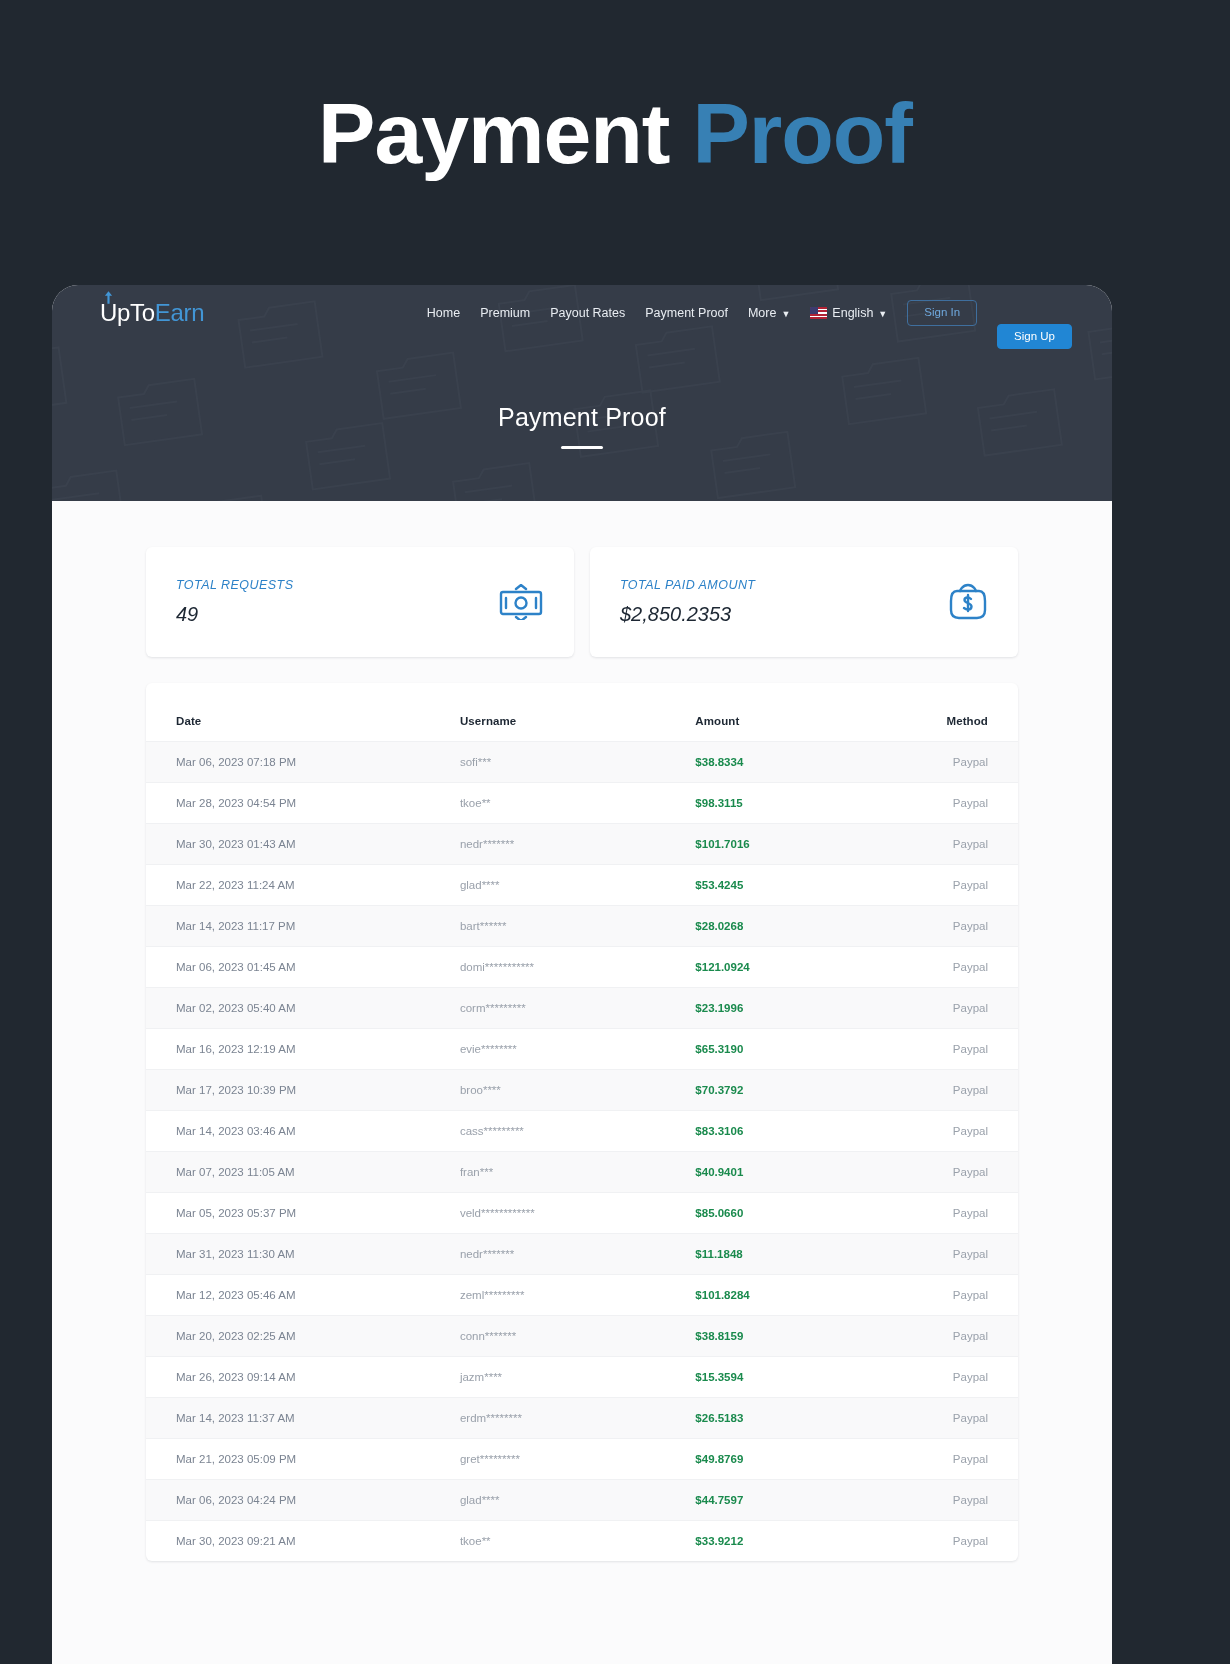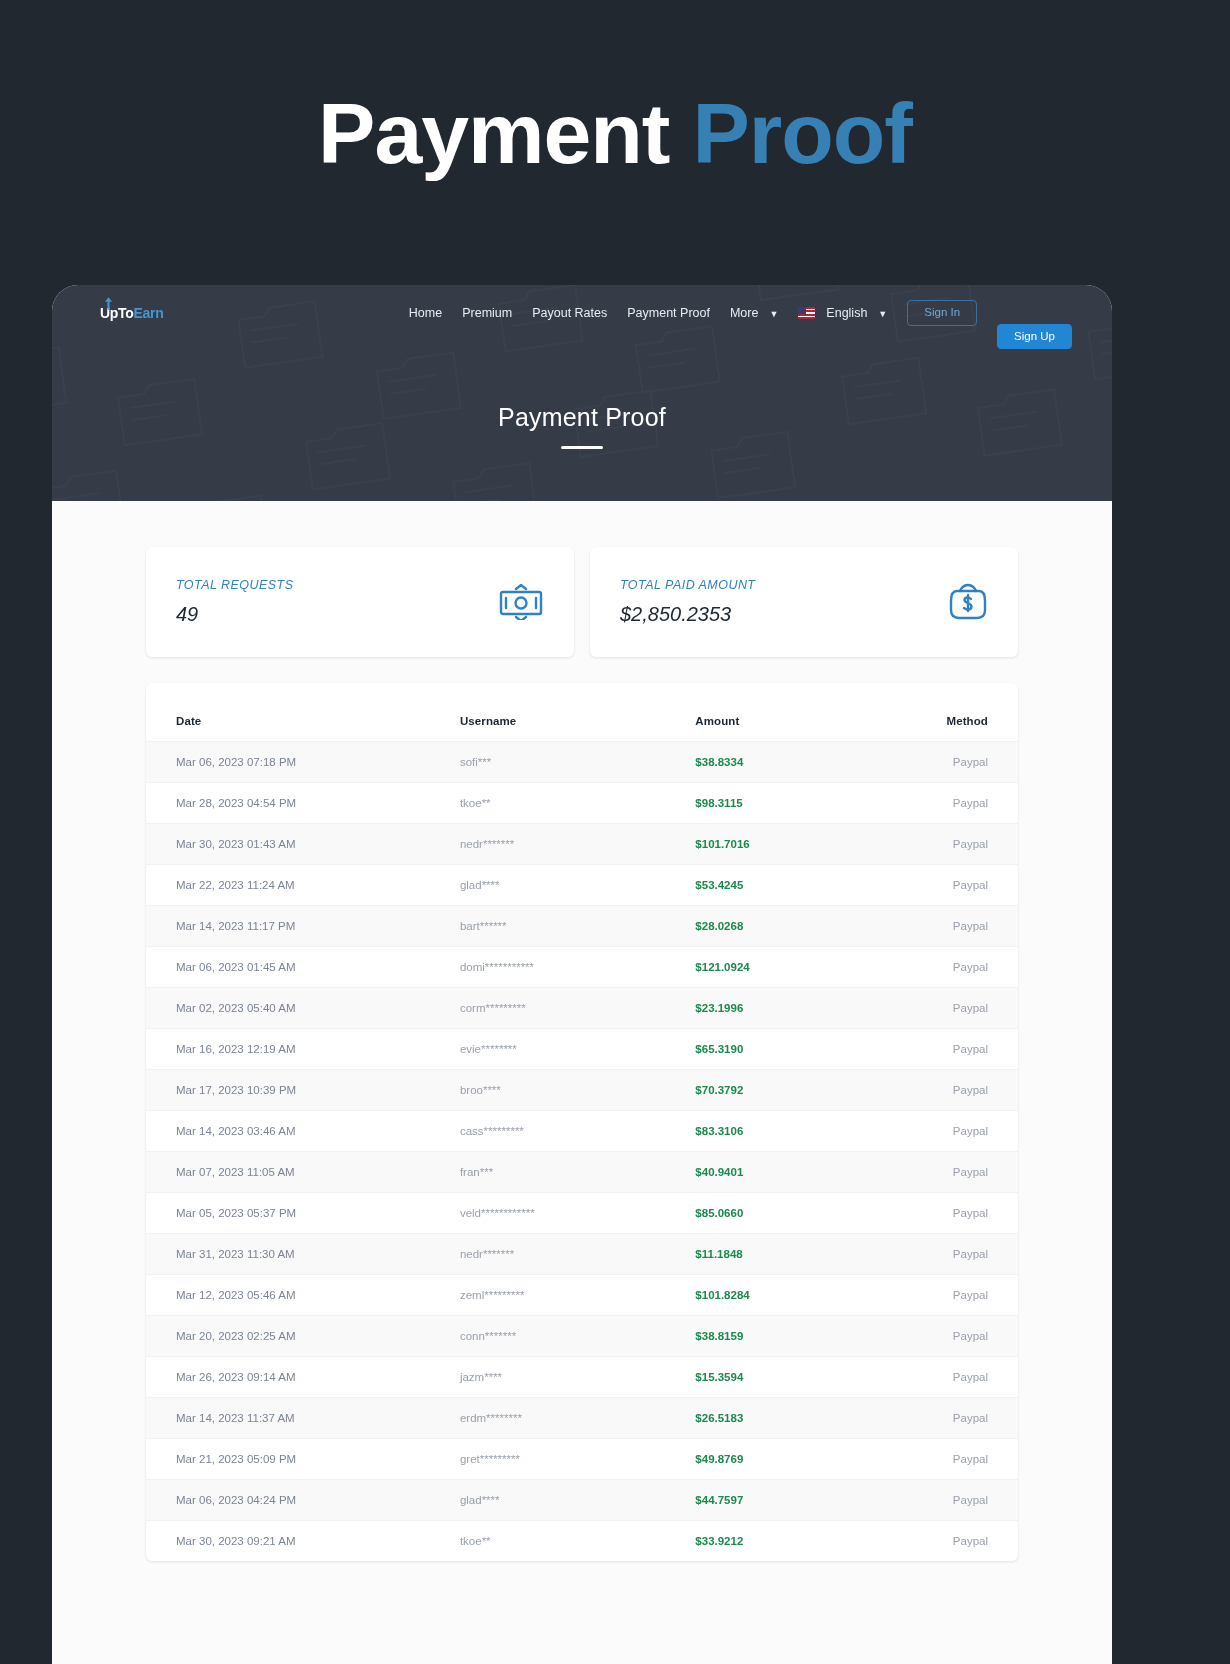--- a/index.html
+++ b/index.html
@@ -56,22 +56,22 @@
   .navbar {
     position: relative;
     z-index: 3;
     height: 56px;
     display: flex;
     align-items: center;
     padding: 0 40px 0 48px;
   }
   .logo {
     position: relative;
-    font-size: 14px;
-    font-weight: 700;
+    font-size: 24px;
+    font-weight: 400;
     letter-spacing: -0.3px;
     white-space: nowrap;
   }
   .logo .lp1 { color: #ffffff; }
   .logo .lp2 { color: #4296d6; }
   .logo-arrow {
     position: absolute;
     left: 4px;
     top: -8px;
     width: 9px;
@@ -86,21 +86,21 @@
   }
   .nav-link {
     color: #e9edf2;
     font-size: 12.5px;
     text-decoration: none;
     white-space: nowrap;
   }
   .nav-more, .nav-lang {
     display: flex;
     align-items: center;
-    gap: 11px;
+    gap: 5px;
     color: #e9edf2;
     font-size: 12.5px;
     white-space: nowrap;
   }
   .caret { display: inline-block; font-size: 9px; transform: translateY(1px); }
   .flag {
     width: 17px; height: 12px; position: relative;
     display: inline-block; border-radius: 1px; overflow: hidden;
     background: #b22234;
   }

